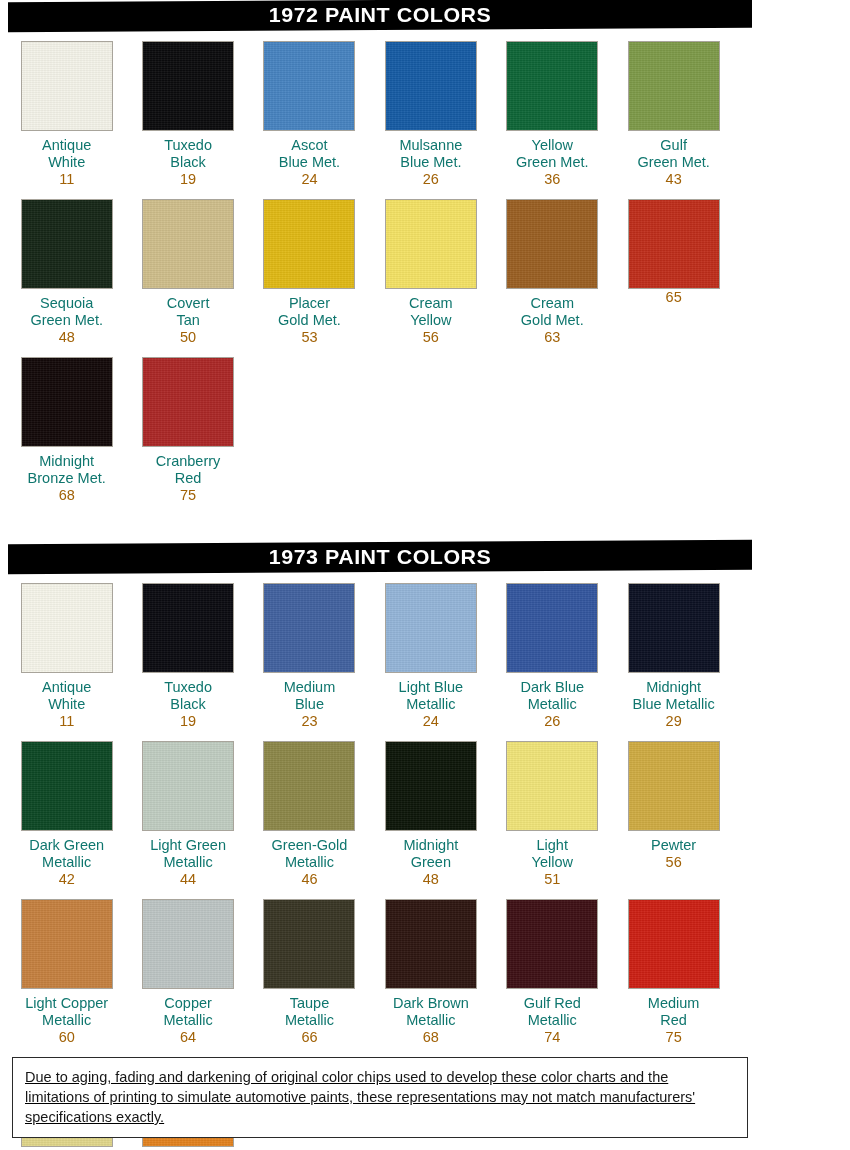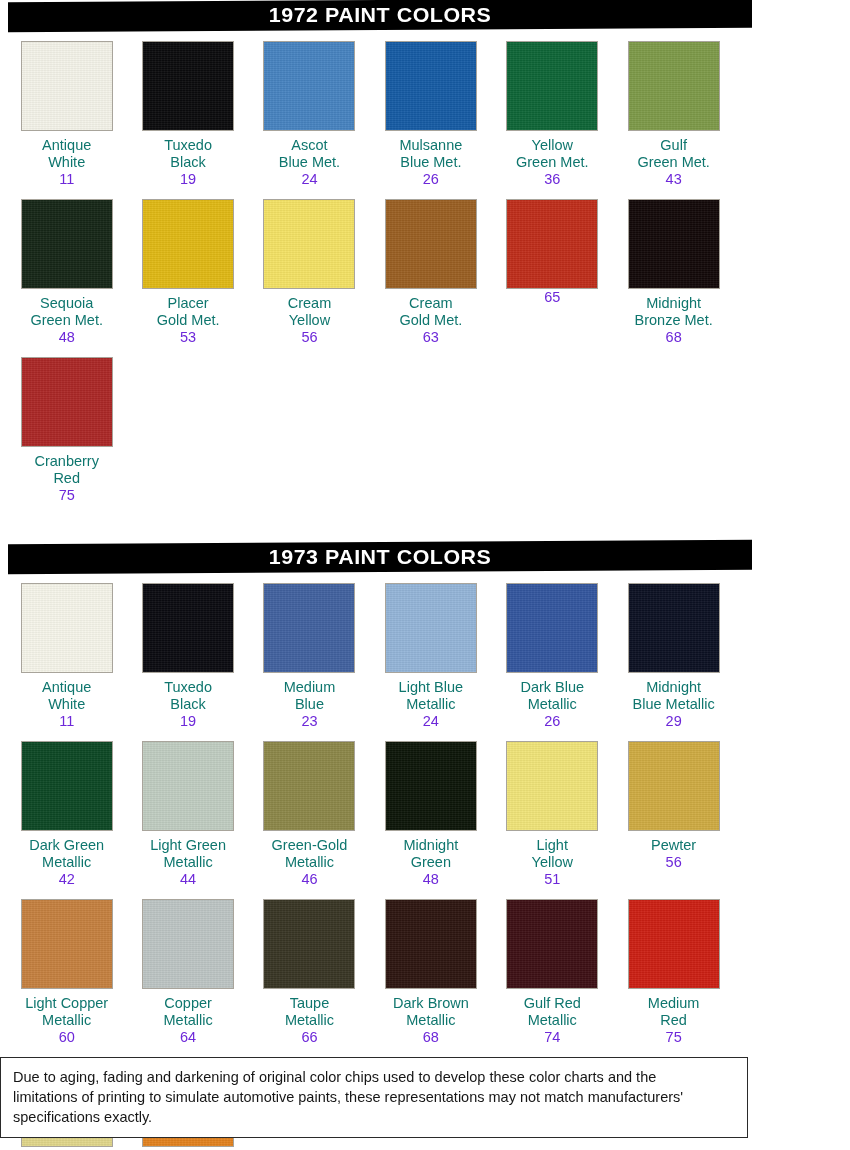--- a/index.html
+++ b/index.html
@@ -76,35 +76,36 @@
     font-size: 14.5px;
     line-height: 17px;
     color: #0f766e;
     font-family: "Liberation Sans", sans-serif;
     width: 120px;
   }
   .code {
     text-align: center;
     font-size: 14.5px;
     line-height: 17px;
-    color: #6d28d9;
+    color: #a16207;
   }
 
   
   .gap-1972-1973 { height: 38px; }
 
   
   .disclaimer {
     position: absolute;
-    left: 0;
+    left: 12px;
     right: 12px;
     bottom: 12px;
     border: 1.5px solid #2a2a2a;
     padding: 9px 27px 10px 12px;
     background: #ffffff;
+    text-decoration: underline;
   }
   .disclaimer p {
     margin: 0;
     font-size: 14.5px;
     line-height: 20px;
     color: #161616;
     text-align: left;
     font-family: "Liberation Sans", sans-serif;
   }
   .section { position: relative; }
@@ -169,20 +170,28 @@
         </div>
         <div class="cell">
           <div class="chip" style="background: rgb(21, 38, 22);"></div>
           <div class="label">
             <div>Sequoia</div>
             <div>Green Met.</div>
           </div>
           <div class="code">48</div>
         </div>
         <div class="cell">
+          <div class="chip" style="background: rgb(207, 190, 139);"></div>
+          <div class="label">
+            <div>Covert</div>
+            <div>Tan</div>
+          </div>
+          <div class="code">50</div>
+        </div>
+        <div class="cell">
           <div class="chip" style="background: rgb(224, 185, 20);"></div>
           <div class="label">
             <div>Placer</div>
             <div>Gold Met.</div>
           </div>
           <div class="code">53</div>
         </div>
         <div class="cell">
           <div class="chip" style="background: rgb(244, 226, 100);"></div>
           <div class="label">

